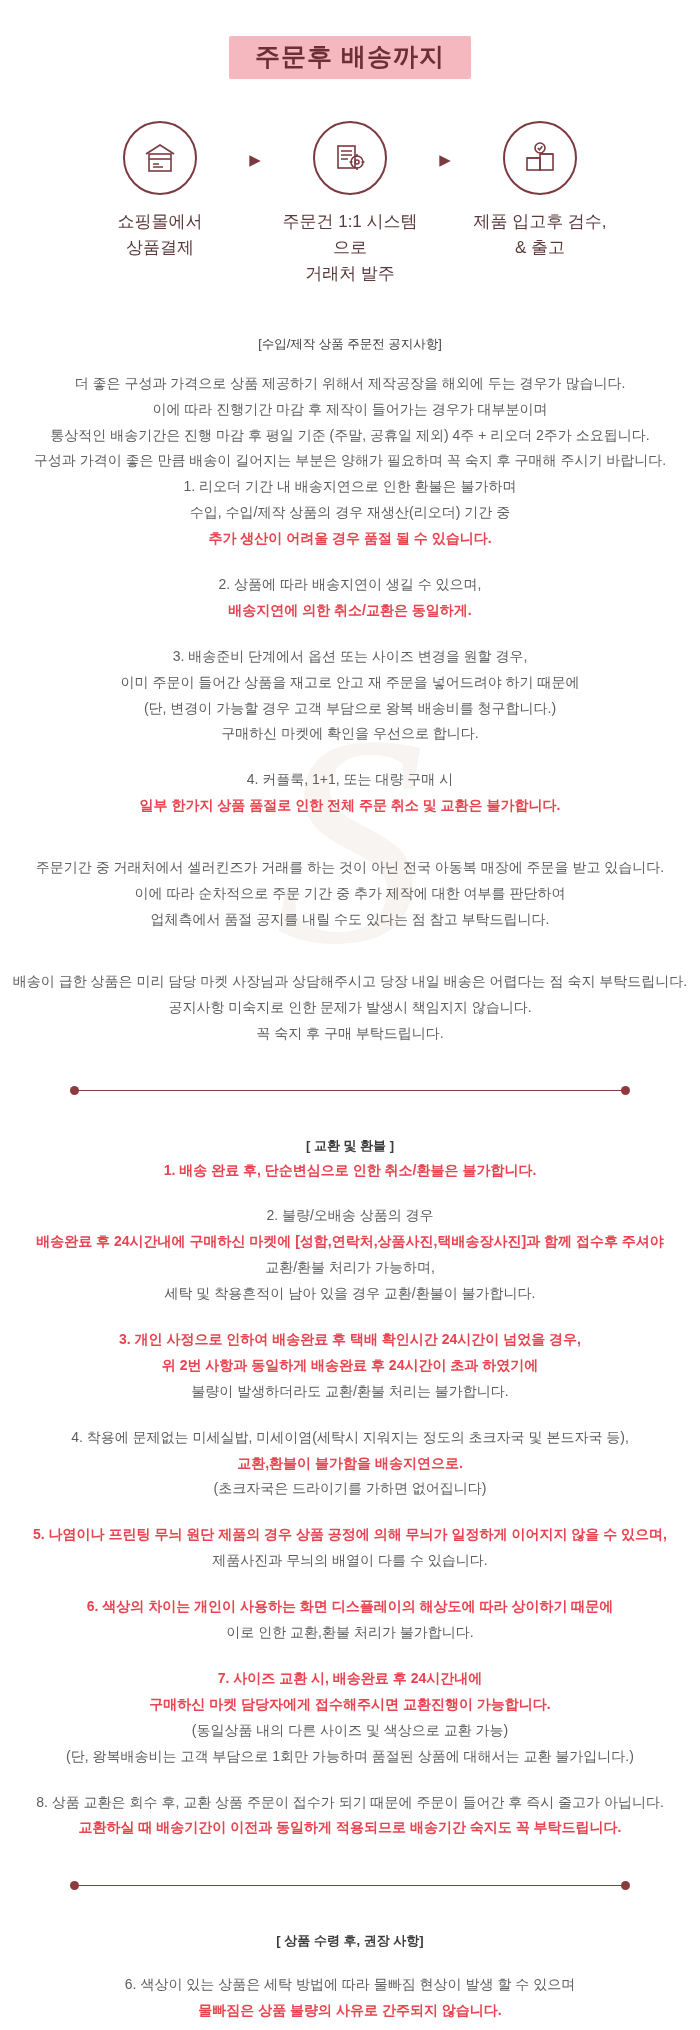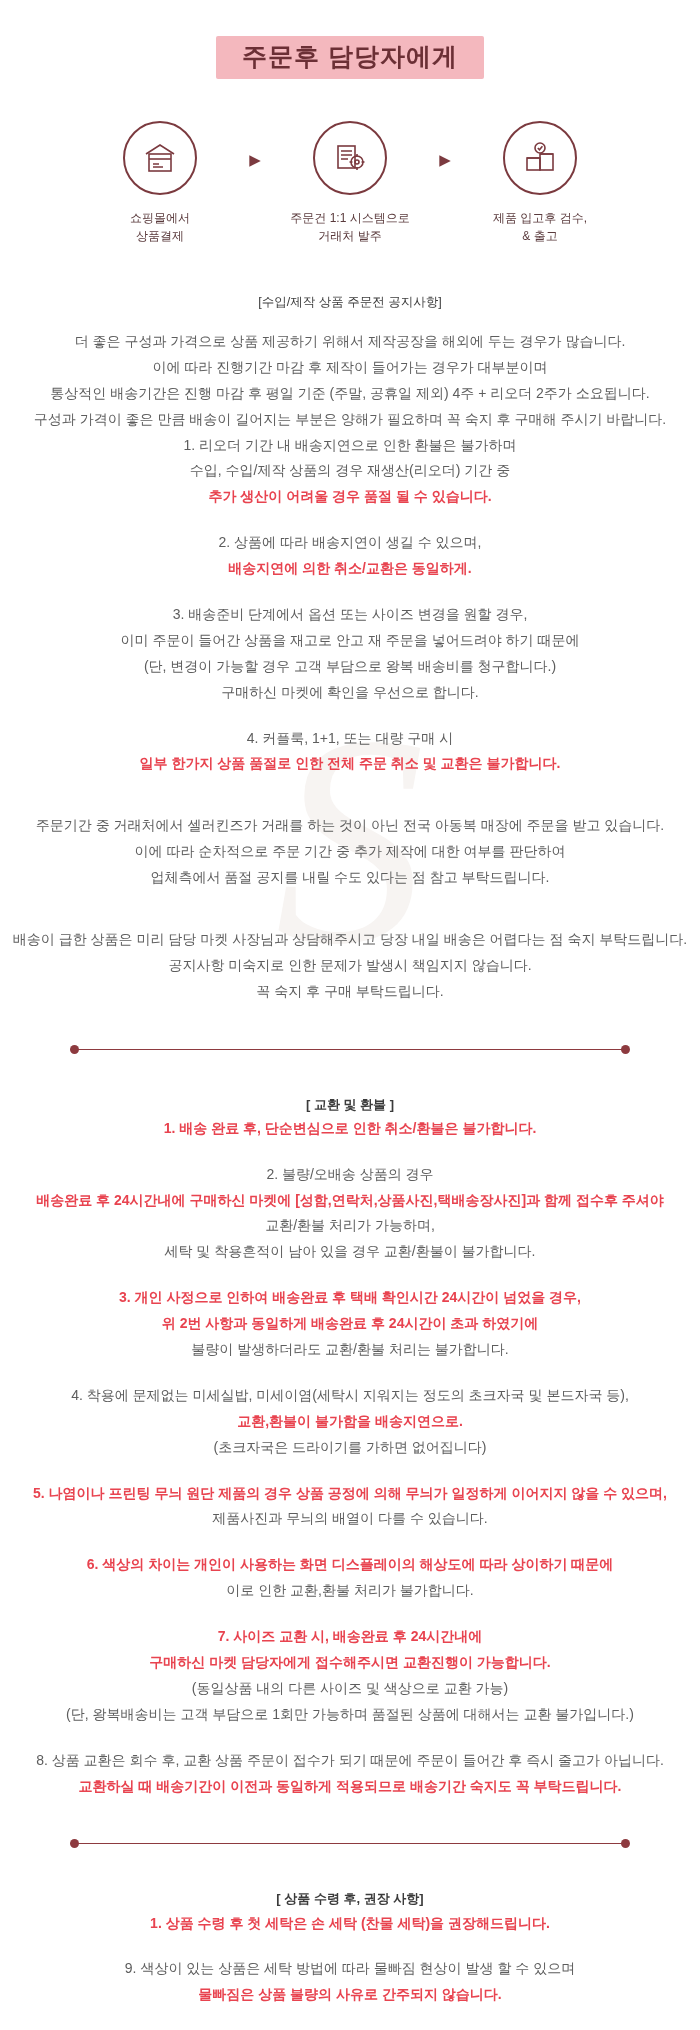--- a/index.html
+++ b/index.html
@@ -72,21 +72,21 @@
     border: 2px solid #7b3a3f;
     border-radius: 50%;
     margin: 0 auto;
     display: flex;
     align-items: center;
     justify-content: center;
   }
   .step-circle svg { display:block; }
   .step-label {
     margin-top: 14px;
-    font-size: 12px;
+    font-size: 17px;
     color: #5a3a3c;
     line-height: 1.55;
     white-space: pre-line;
   }
   .arrow {
     width: 40px;
     padding-top: 30px;
     text-align: center;
     color: #7b3a3f;
     font-size: 15px;
@@ -169,21 +169,21 @@
 </style>
 </head>
 <body>
 
 <div class="page">
   <div class="watermark">S</div>
   <div class="content">
 
     <div class="top-banner-wrap">
       <div class="top-banner">
-        <div class="top-banner-text">주문후 담당자에게</div>
+        <div class="top-banner-text">주문후 배송까지</div>
       </div>
     </div>
 
     <div class="steps">
 
       <div class="step">
         <div class="step-circle">
           <svg width="40" height="36" viewBox="0 0 40 36" fill="none" stroke="#7b3a3f" stroke-width="1.6">
             <path d="M6 14 L20 5 L34 14"></path>
             <rect x="9" y="14" width="22" height="17"></rect>
@@ -325,26 +325,23 @@
 
     <div class="divider">
       <span class="dot l"></span>
       <span class="line"></span>
       <span class="dot r"></span>
     </div>
 
     <div class="block">
       <div class="subhead">[ 상품 수령 후, 권장 사항]</div>
 
-      <div class="mt26">
-        <div class="btext red">1. 상품 수령 후 첫 세탁은 손 세탁 (찬물 세탁)을 권장해드립니다.</div>
-      </div>
-
-      <div class="mt20">
-        <div class="btext">9. 색상이 있는 상품은 세탁 방법에 따라 물빠짐 현상이 발생 할 수 있으며</div>
+
+      <div class="mt20">
+        <div class="btext">6. 색상이 있는 상품은 세탁 방법에 따라 물빠짐 현상이 발생 할 수 있으며</div>
         <div class="btext red">물빠짐은 상품 불량의 사유로 간주되지 않습니다.</div>
       </div>
 
       <div class="mt20">
         <div class="btext red">3. 건조기 사용은 권장하지 않습니다.</div>
 
       </div>
 
     </div>
 

